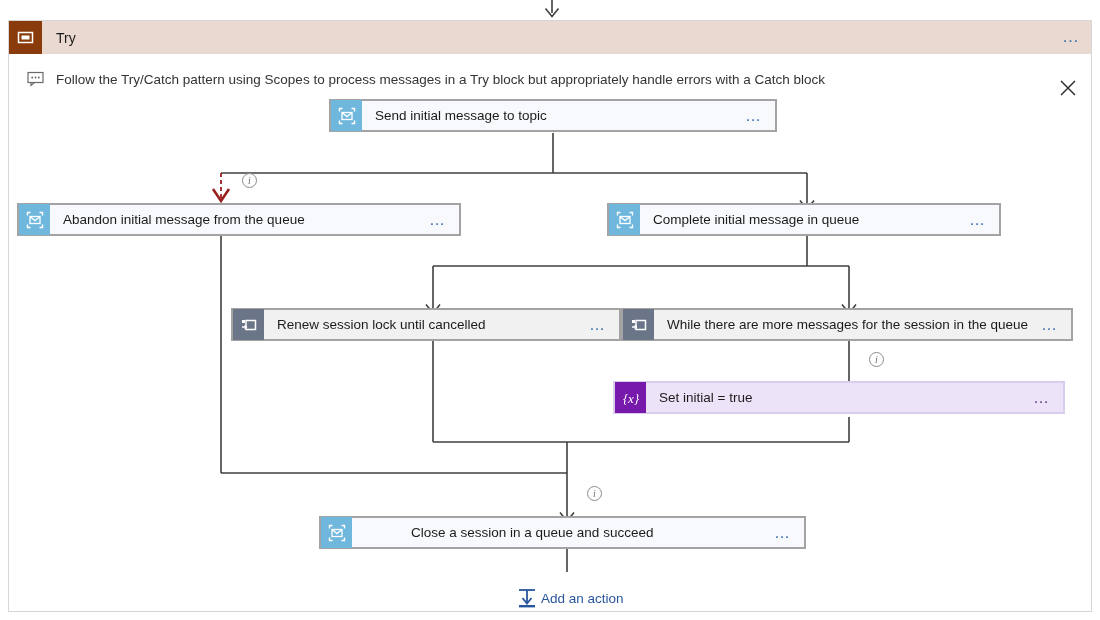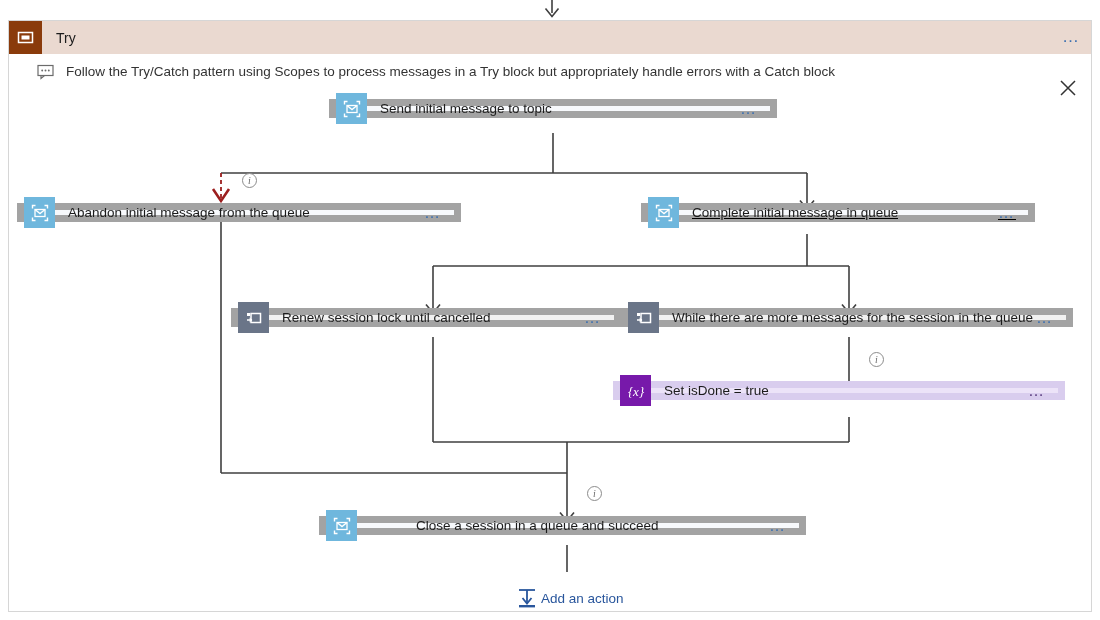--- a/index.html
+++ b/index.html
@@ -68,24 +68,24 @@
     color: #3a6fb0;
     font-size: 17px;
     letter-spacing: 2px;
     line-height: 14px;
     cursor: pointer;
   }
 
   
   .comment-row {
     position: absolute;
-    left: 28px; top: 43px;
+    left: 18px; top: 43px;
     width: 1060px; height: 30px;
     display: flex;
-    align-items: flex-start;
+    align-items: center;
   }
   .comment-icon { width: 18px; height: 16px; flex: 0 0 auto; }
   .comment-text {
     margin-left: 11px;
     font-size: 13.5px;
     color: #333333;
     white-space: nowrap;
   }
   .close-btn {
     position: absolute;
@@ -98,24 +98,24 @@
   .canvas {
     position: absolute;
     left: 0; top: 0;
     width: 1084px; height: 592px;
     pointer-events: none;
   }
 
   
   .card {
     position: absolute;
-    height: 19px;
-    display: flex;
-    align-items: center;
-    border: 7px solid #a3a3a3;
+    height: 33px;
+    display: flex;
+    align-items: center;
+    border: 2px solid #a3a3a3;
     box-sizing: border-box;
     background: #f8f9fb;
     cursor: pointer;
   }
   .card .tile {
     width: 31px; height: 31px;
     flex: 0 0 auto;
     display: flex;
     align-items: center;
     justify-content: center;
@@ -280,21 +280,21 @@
         <svg width="20" height="20" viewBox="0 0 20 20">
           <path d="M2.5 5.5 L2.5 2.5 L5.5 2.5 M14.5 2.5 L17.5 2.5 L17.5 5.5 M17.5 14.5 L17.5 17.5 L14.5 17.5 M5.5 17.5 L2.5 17.5 L2.5 14.5" fill="none" stroke="#ffffff" stroke-width="1.4"></path>
           <rect x="5" y="6.5" width="10" height="7" fill="none" stroke="#ffffff" stroke-width="1.3"></rect>
           <path d="M5 6.5 L10 10.6 L15 6.5" fill="none" stroke="#ffffff" stroke-width="1.3"></path>
         </svg>
       </div>
       <div class="label">Abandon initial message from the queue</div>
       <div class="dots">…</div>
     </div>
 
-    <div class="card servicebus" style="left:632px; top:182px; width:394px;text-decoration:underline;">
+    <div class="card servicebus" style="left:598px; top:182px; width:394px;">
       <div class="tile">
         <svg width="20" height="20" viewBox="0 0 20 20">
           <path d="M2.5 5.5 L2.5 2.5 L5.5 2.5 M14.5 2.5 L17.5 2.5 L17.5 5.5 M17.5 14.5 L17.5 17.5 L14.5 17.5 M5.5 17.5 L2.5 17.5 L2.5 14.5" fill="none" stroke="#ffffff" stroke-width="1.4"></path>
           <rect x="5" y="6.5" width="10" height="7" fill="none" stroke="#ffffff" stroke-width="1.3"></rect>
           <path d="M5 6.5 L10 10.6 L15 6.5" fill="none" stroke="#ffffff" stroke-width="1.3"></path>
         </svg>
       </div>
       <div class="label">Complete initial message in queue</div>
       <div class="dots">…</div>
     </div>
@@ -324,21 +324,21 @@
       <div class="label">While there are more messages for the session in the queue</div>
       <div class="dots">…</div>
     </div>
 
     <div class="card variable" style="left:604px; top:360px; width:452px;">
       <div class="tile">
         <svg width="24" height="18" viewBox="0 0 24 18">
           <text x="12" y="13.5" text-anchor="middle" fill="#ffffff" font-family="Liberation Serif, serif" font-size="13" font-style="italic">{x}</text>
         </svg>
       </div>
-      <div class="label">Set isDone = true</div>
+      <div class="label">Set initial = true</div>
       <div class="dots">…</div>
     </div>
 
     <div class="card servicebus" style="left:310px; top:495px; width:487px;gap:46px;">
       <div class="tile">
         <svg width="20" height="20" viewBox="0 0 20 20">
           <path d="M2.5 5.5 L2.5 2.5 L5.5 2.5 M14.5 2.5 L17.5 2.5 L17.5 5.5 M17.5 14.5 L17.5 17.5 L14.5 17.5 M5.5 17.5 L2.5 17.5 L2.5 14.5" fill="none" stroke="#ffffff" stroke-width="1.4"></path>
           <rect x="5" y="6.5" width="10" height="7" fill="none" stroke="#ffffff" stroke-width="1.3"></rect>
           <path d="M5 6.5 L10 10.6 L15 6.5" fill="none" stroke="#ffffff" stroke-width="1.3"></path>
         </svg>

